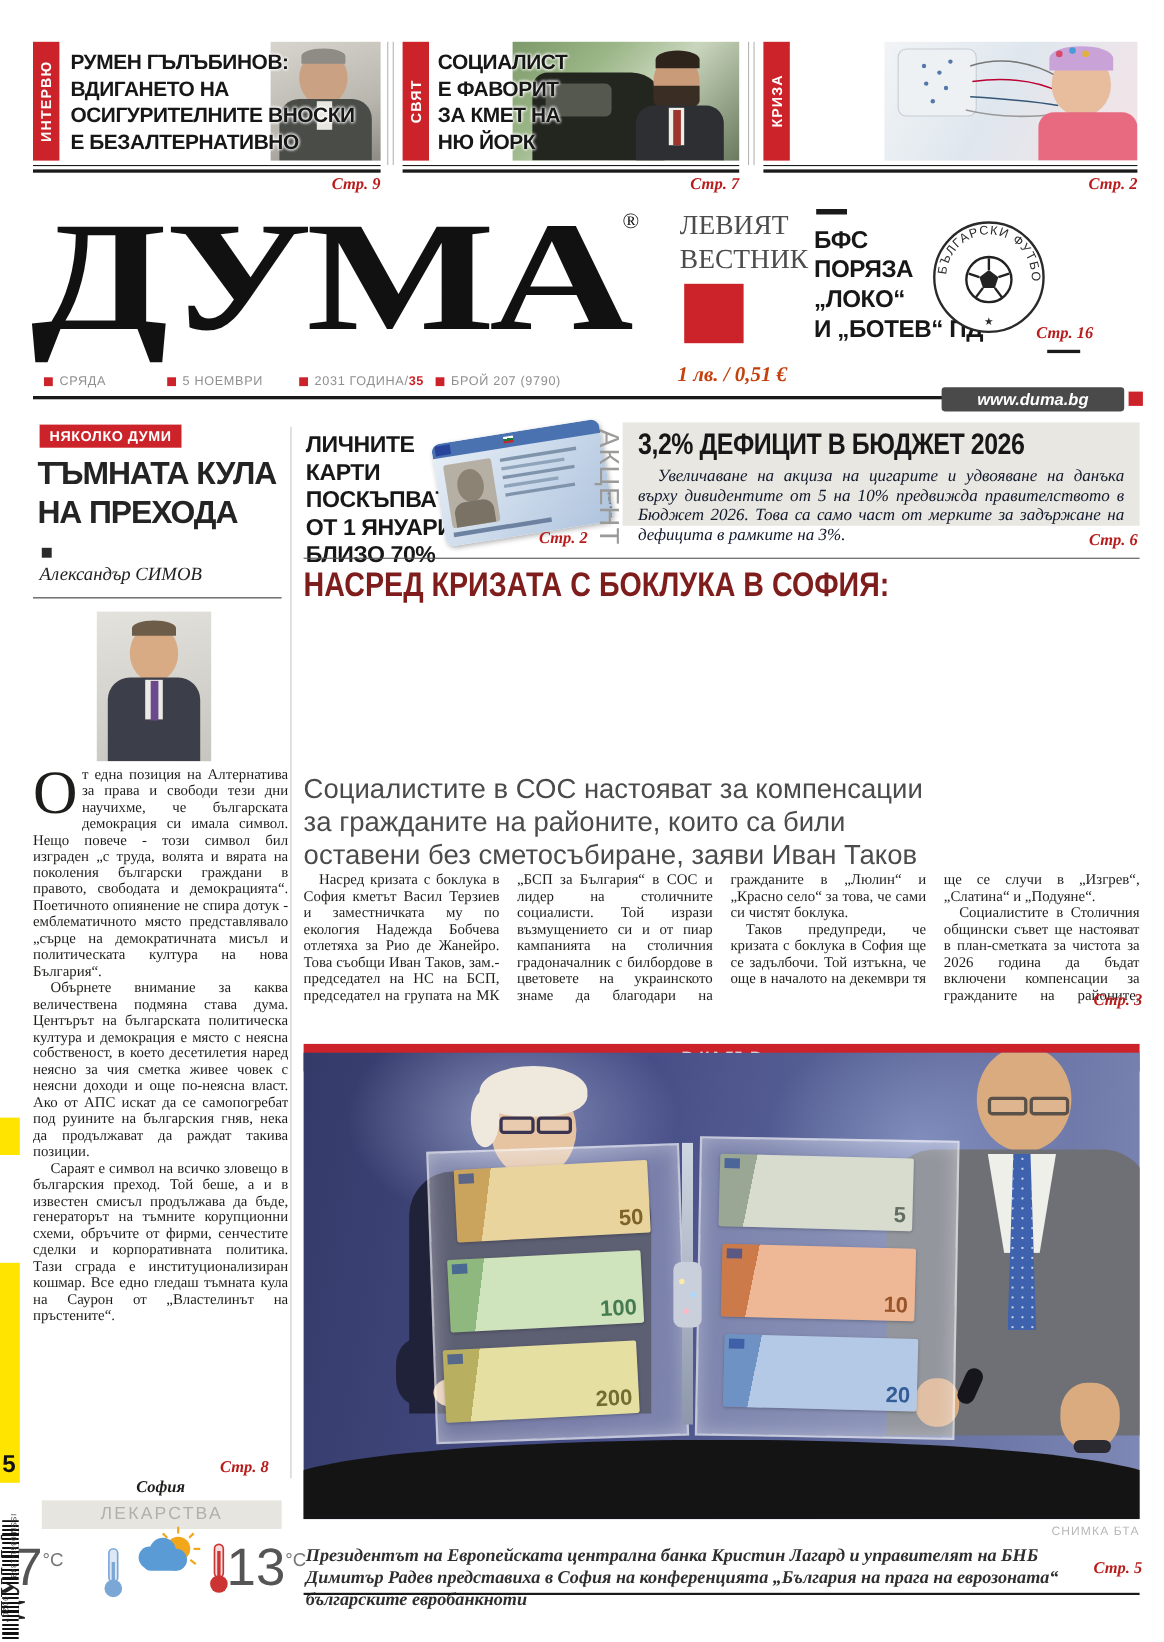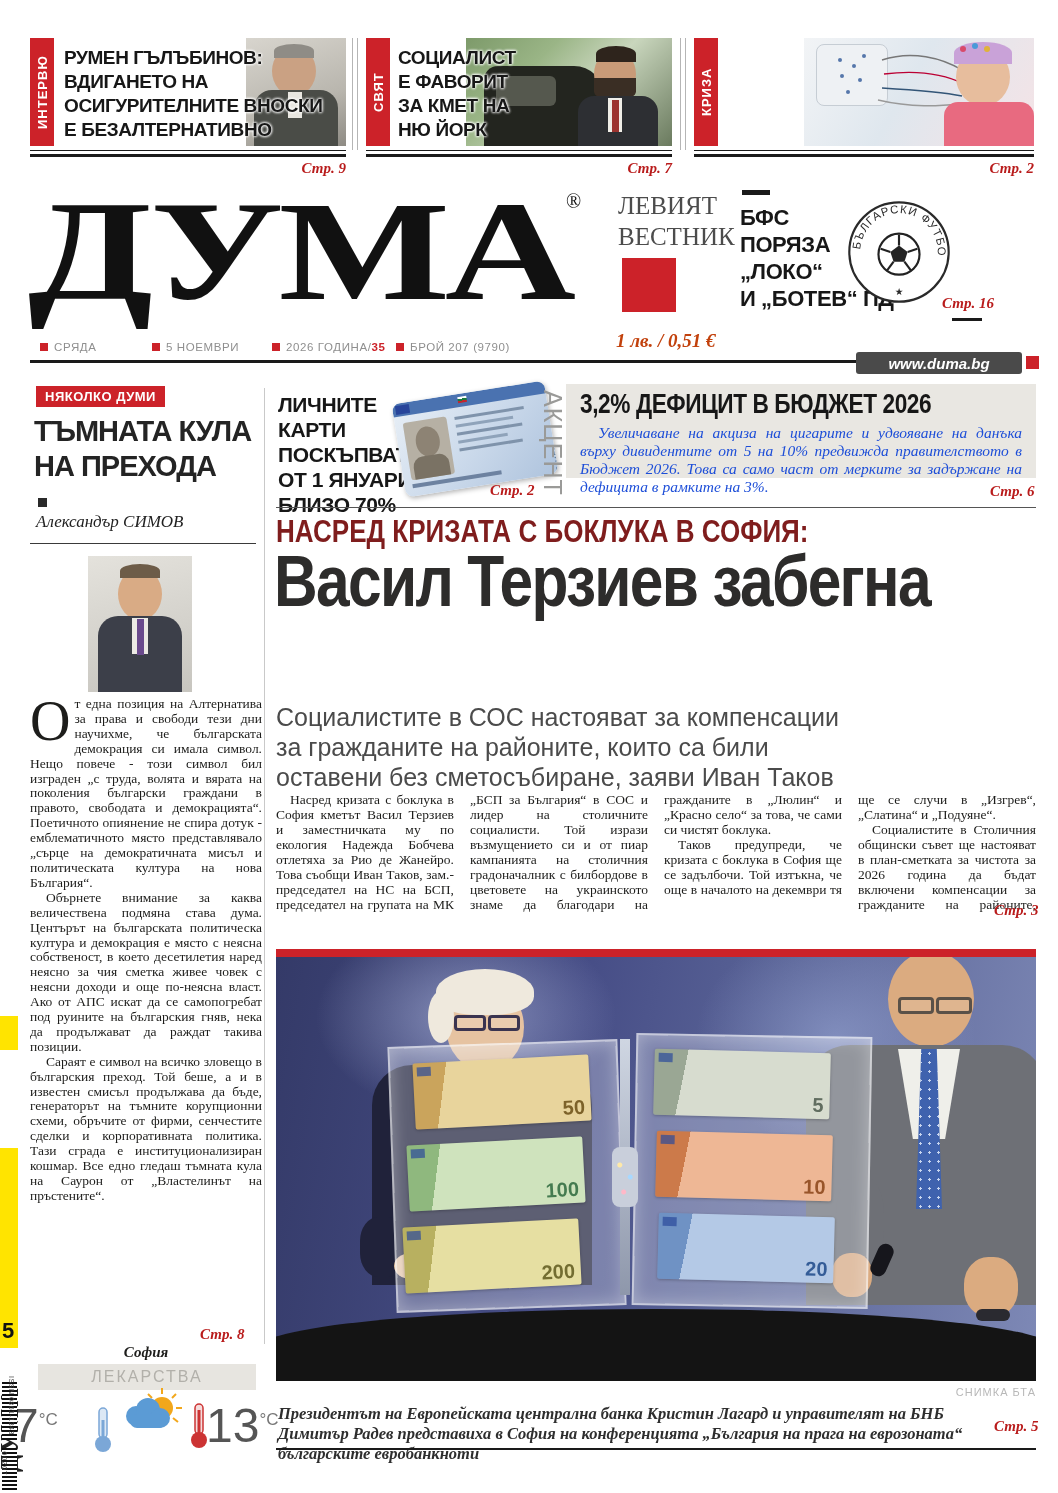--- a/index.html
+++ b/index.html
@@ -151,21 +151,21 @@
   <div class="dl-item abs" style="left:40px;top:341px;">
     <span class="sq"></span>
       <span>СРЯДА</span>
   </div>
   <div class="dl-item abs" style="left:152px;top:341px;">
     <span class="sq"></span>
       <span>5 НОЕМВРИ</span>
   </div>
   <div class="dl-item abs" style="left:272px;top:341px;">
     <span class="sq"></span>
-      <span>2026 ГОДИНА/</span>
+      <span>2031 ГОДИНА/</span>
       <span class="acc">35</span>
   </div>
   <div class="dl-item abs" style="left:396px;top:341px;">
     <span class="sq"></span>
       <span>БРОЙ 207 (9790)</span>
   </div>
   <div class="abs" style="left:30px;top:360px;width:836px;height:3px;background:#1a1a1a;"></div>
   <div class="abs sans" style="left:856px;top:352px;width:166px;height:22px;background:#4a4a4a;border-radius:3px;display:flex;align-items:center;justify-content:center;color:#fff;font-weight:bold;font-style:italic;font-size:15px;">www.duma.bg</div>
   <div class="abs" style="left:1026px;top:356px;width:13px;height:13px;background:#cc2229;"></div>
 
@@ -253,28 +253,27 @@
     <div class="abs" style="left:60px;top:54px;width:64px;height:3px;background:#7f93ab;"></div>
     <div class="abs" style="left:8px;top:82px;width:90px;height:4px;background:#6d82a0;"></div>
     <div class="abs sans" style="right:2px;top:64px;transform:rotate(-90deg);transform-origin:100% 0;font-size:7px;letter-spacing:1px;color:#55708c;">SPECIMEN</div>
   </div>
   <div class="pageref abs" style="left:490px;top:482px;">Стр. 2</div>
 
   <div class="abs sans" style="left:538px;top:390px;height:100px;writing-mode:vertical-rl;font-size:25px;letter-spacing:1px;color:#9a9a98;">АКЦЕНТ</div>
 
   <div class="abs" style="left:566px;top:384px;width:470px;height:94px;background:#e9e7e2;">
     <div class="sans abs" style="left:14px;top:5px;font-weight:bold;font-size:27px;letter-spacing:-.5px;color:#171717;"><span class="cond">3,2% ДЕФИЦИТ В БЮДЖЕТ 2026</span></div>
-    <div class="serif abs" style="left:14px;top:40px;width:442px;font-style:italic;font-size:15.5px;line-height:18px;text-align:justify;text-indent:18px;color:#1d4ed8;">Увеличаване на акциза на цигарите и удвояване на данъка върху дивидентите от 5 на 10% предвижда правителството в Бюджет 2026. Това са само част от мерките за задържане на дефицита в рамките на 3%.</div>
+    <div class="serif abs" style="left:14px;top:40px;width:442px;font-style:italic;font-size:15.5px;line-height:18px;text-align:justify;text-indent:18px;color:#0f172a;">Увеличаване на акциза на цигарите и удвояване на данъка върху дивидентите от 5 на 10% предвижда правителството в Бюджет 2026. Това са само част от мерките за задържане на дефицита в рамките на 3%.</div>
   </div>
   <div class="pageref abs" style="left:990px;top:483px;">Стр. 6</div>
   <div class="abs" style="left:276px;top:507px;width:760px;height:1px;background:#555;"></div>
 
   <div class="abs sans" style="left:276px;top:514px;font-weight:bold;font-size:31px;color:#7f1d1d;"><span class="cond">НАСРЕД КРИЗАТА С БОКЛУКА В СОФИЯ:</span></div>
   <div class="abs sans" style="left:274px;top:543px;font-weight:bold;font-size:72px;line-height:76px;letter-spacing:-2px;color:#2d2c2b;">
-    <div><span class="cond">Васил Терзиев забегна</span></div>
   </div>
   <div class="abs sans" style="left:276px;top:702px;width:566px;font-size:25px;line-height:30px;color:#4b4b4b;">Социалистите в СОС настояват за компенсации за гражданите на районите, които са били оставени без сметосъбиране, заяви Иван Таков</div>
 
   <div class="abs serif" style="left:276px;top:792px;width:760px;height:134px;column-count:4;column-gap:16px;overflow:hidden;">
     <p class="lead-p">Насред кризата с боклука в София кметът Васил Терзиев и заместничката му по екология Надежда Бобчева отлетяха за Рио де Жанейро. Това съобщи Иван Таков, зам.-председател на НС на БСП, председател на групата на МК „БСП за България“ в СОС и лидер на столичните социалисти. Той изрази възмущението си и от пиар кампанията на столичния градоначалник с билбордове в цветовете на украинското знаме да благодари на гражданите в „Люлин“ и „Красно село“ за това, че сами си чистят боклука.</p>
     <p class="lead-p">Таков предупреди, че кризата с боклука в София ще се задълбочи. Той изтъкна, че още в началото на декември тя ще се случи в „Изгрев“, „Слатина“ и „Подуяне“.</p>
     <p class="lead-p">Социалистите в Столичния общински съвет ще настояват в план-сметката за чистота за 2026 година да бъдат включени компенсации за гражданите на районите, които са били оставени без сметосъбиране.</p>
   </div>
   <div class="pageref abs" style="left:994px;top:902px;">Стр. 3</div>
 

